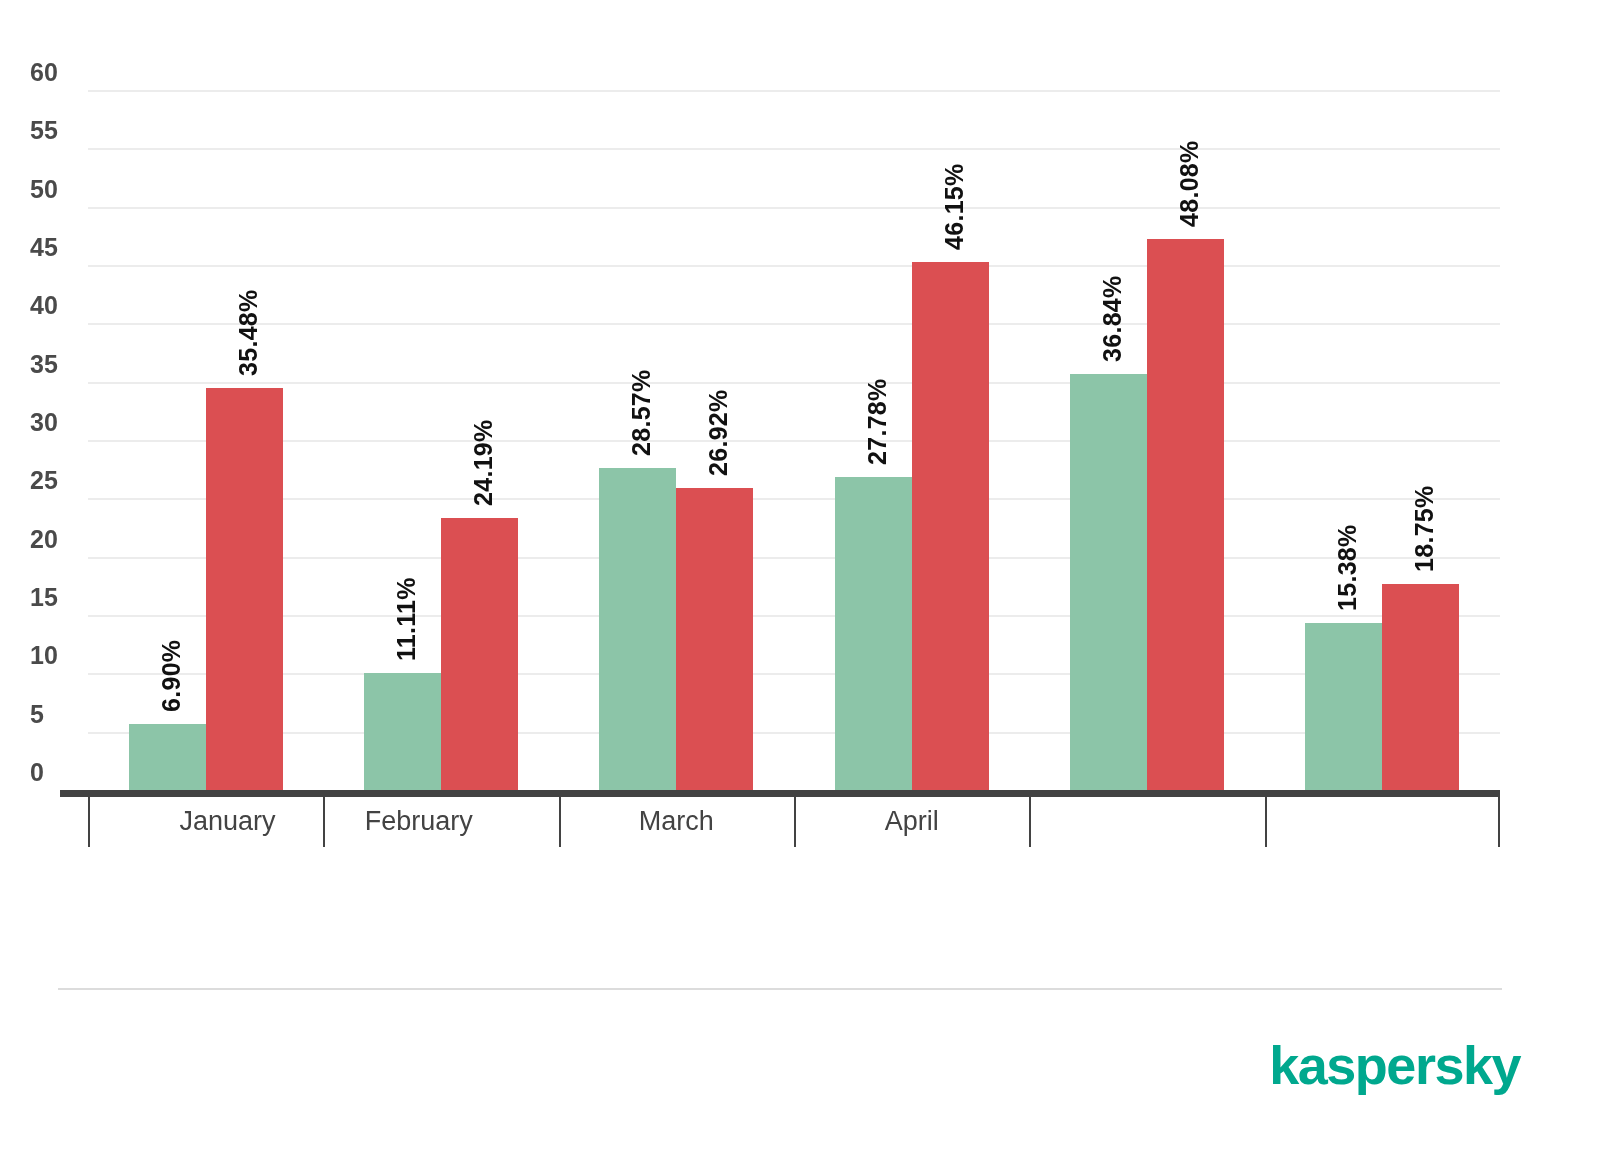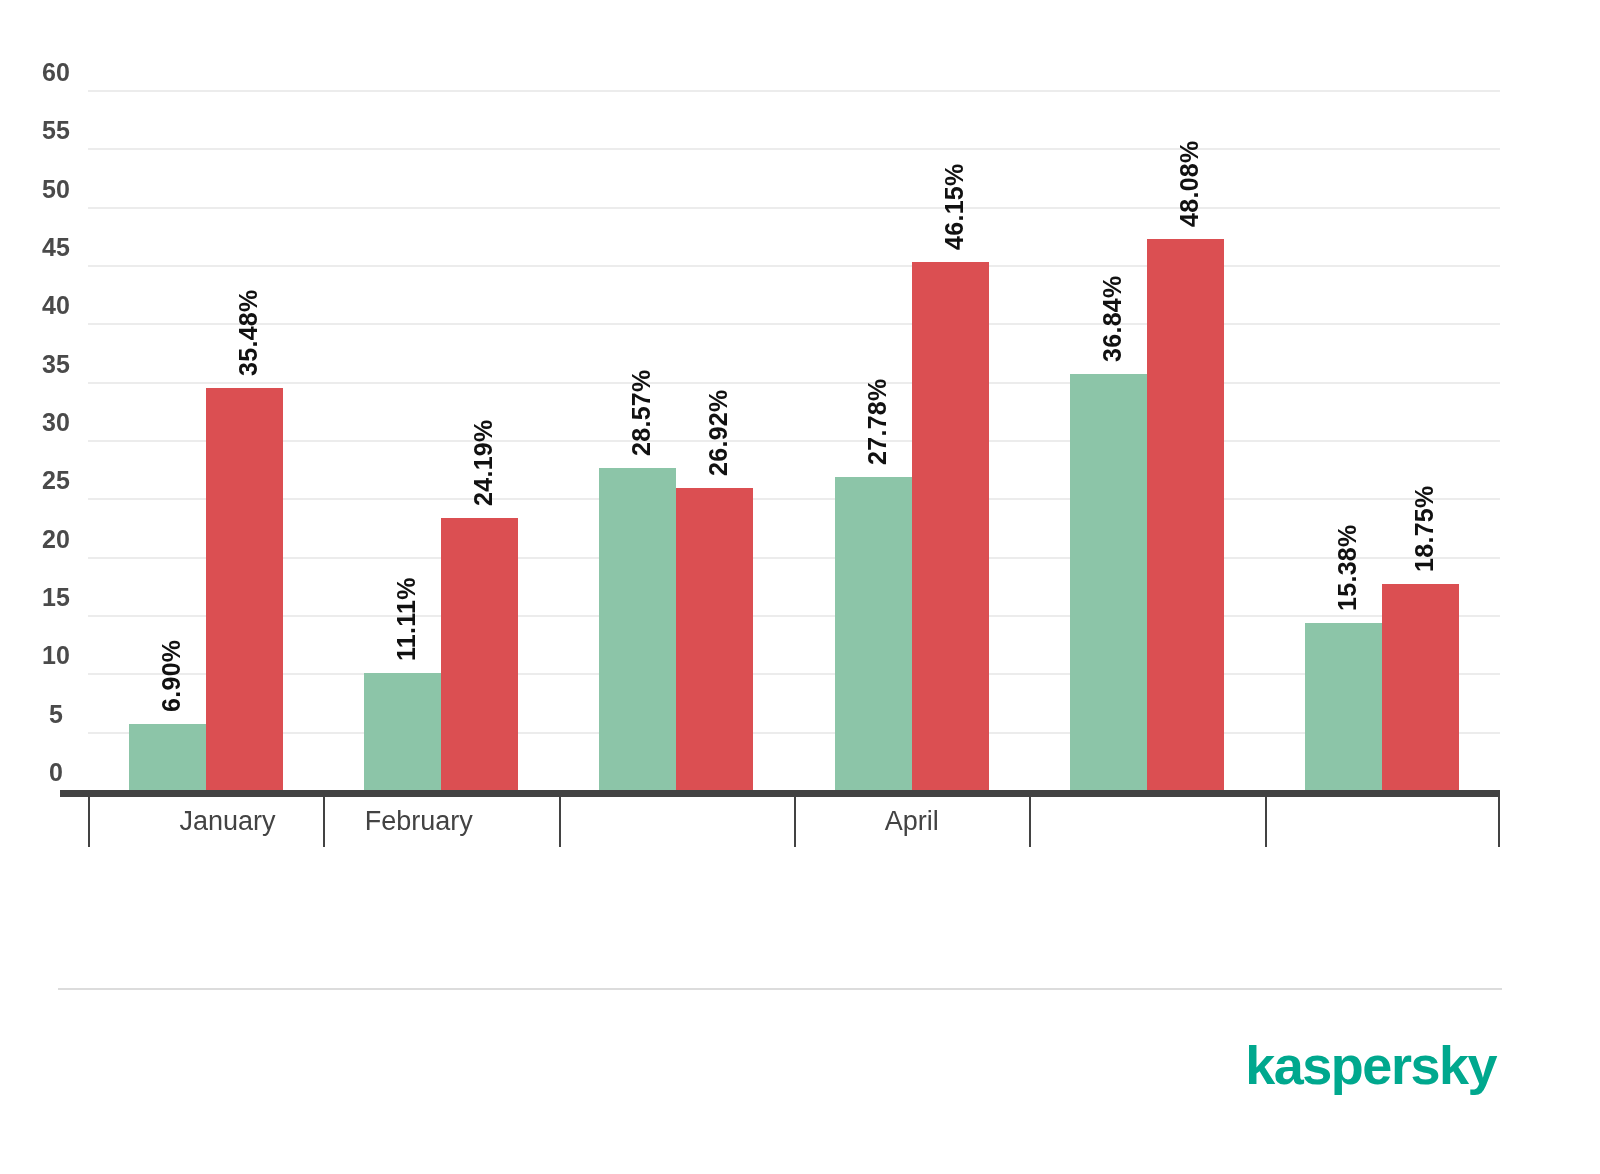--- a/index.html
+++ b/index.html
@@ -38,21 +38,21 @@
     left: 0;
     width: 100%;
     height: 2px;
     background: #ececec;
   }
 
   .ytick {
     position: absolute;
     left: 30px;
     width: 52px;
-    text-align: center;
+    text-align: left;
     color: #4a4a4a;
     font-size: 25px;
     font-weight: bold;
     line-height: 1;
   }
 
   
   .cat-band {
     position: absolute;
     top: 0;
@@ -150,21 +150,21 @@
     position: absolute;
     left: 58px;
     top: 988px;
     width: 1444px;
     height: 2px;
     background: #dcdcdc;
   }
 
   .brand-logo {
     position: absolute;
-    right: 104px;
+    right: 80px;
     top: 1038px;
     font-size: 54px;
     font-weight: bold;
     color: #00a88e;
     letter-spacing: -1.5px;
     font-family: "Liberation Sans", sans-serif;
     line-height: 1;
   }
 </style>
 </head>
@@ -245,20 +245,21 @@
       <div class="axis-band" style="left: 88px; width: 279px;">
         <div class="axis-band-line"></div>
         <div class="axis-band-label">January</div>
       </div>
       <div class="axis-band" style="left: 323.333px; width: 191px;">
         <div class="axis-band-line"></div>
         <div class="axis-band-label">February</div>
       </div>
       <div class="axis-band" style="left: 558.667px; width: 235.333px;">
         <div class="axis-band-line"></div>
+        <div class="axis-band-label">March</div>
       </div>
       <div class="axis-band" style="left: 794px; width: 235.333px;">
         <div class="axis-band-line"></div>
         <div class="axis-band-label">April</div>
       </div>
       <div class="axis-band" style="left: 1029.33px; width: 235.333px;">
         <div class="axis-band-line"></div>
       </div>
       <div class="axis-band" style="left: 1264.67px; width: 235.333px;">
         <div class="axis-band-line"></div>

